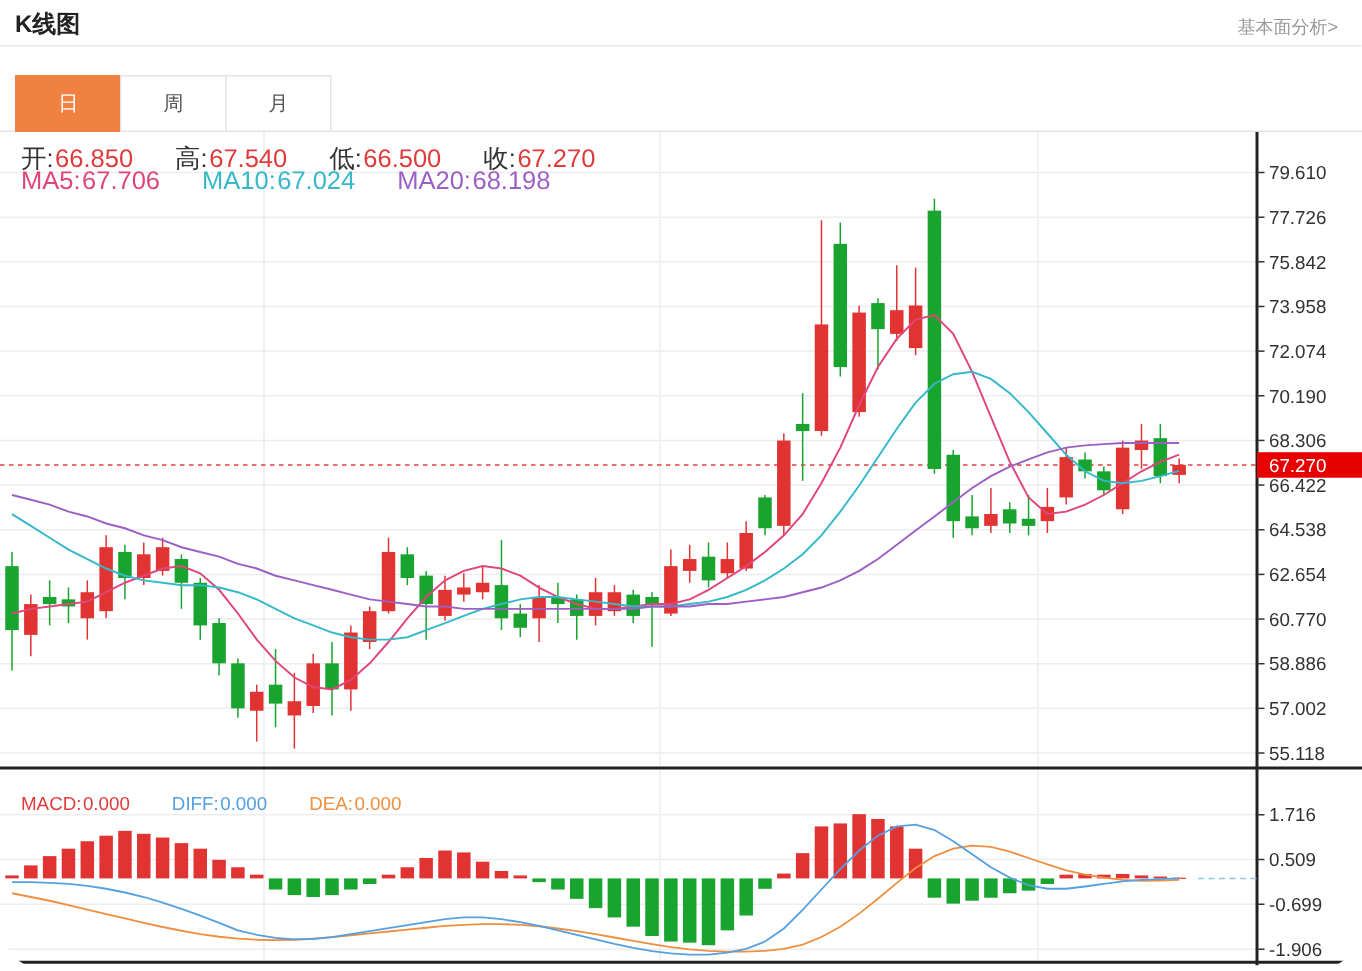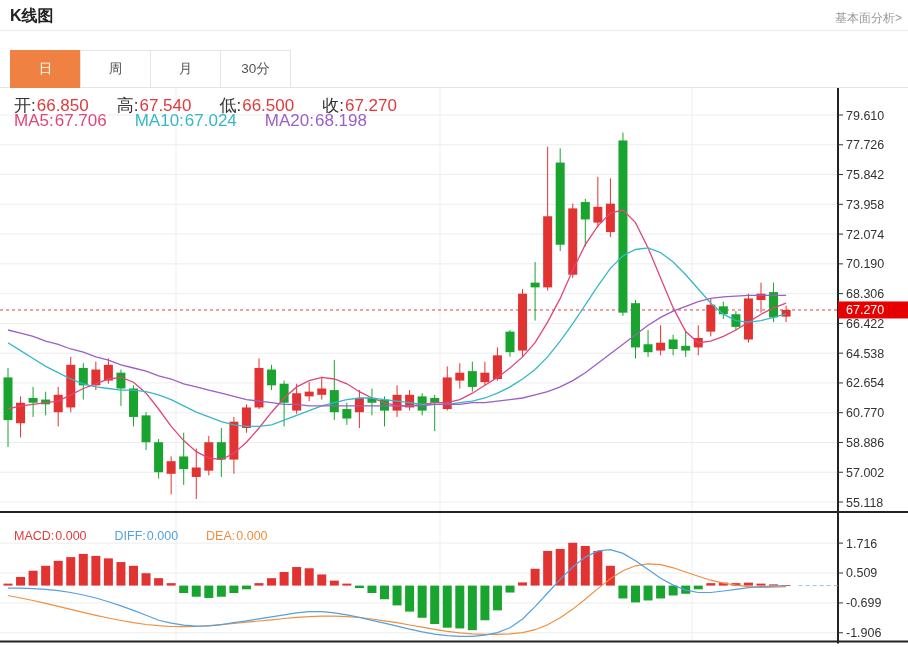--- a/index.html
+++ b/index.html
@@ -1,19 +1,19 @@
 <!DOCTYPE html>
 <html><head>
 <meta charset="utf-8">
 <style>
   html,body{margin:0;padding:0;background:#fff;}
   .page{position:relative;width:908px;height:647px;background:#fff;overflow:hidden;
-        font-family:"Liberation Sans","DejaVu Sans",sans-serif;}
+        font-family:"Liberation Sans","DejaVu Sans",sans-serif;border-radius:32px;}
   .title{position:absolute;left:10px;top:6px;font-size:16px;font-weight:bold;color:#222;}
-  .link{position:absolute;right:6px;top:10px;font-size:12px;color:#999;text-decoration:none;cursor:pointer;}
+  .link{position:absolute;right:16px;top:10px;font-size:12px;color:#999;text-decoration:none;cursor:pointer;}
   .divider{position:absolute;left:0;top:30px;width:908px;height:1px;background:#eaeaea;}
   .tabbar-line{position:absolute;left:0;top:87px;width:908px;height:1px;background:#e4e4e4;}
   .tabs{position:absolute;left:10px;top:50px;display:flex;}
   .tab{width:69px;height:36px;line-height:36px;text-align:center;font-size:13.5px;color:#555;
        background:#fff;border:1px solid #e4e4e4;margin-left:-1px;cursor:pointer;}
   .tab:first-child{margin-left:0;}
   .tab.active{background:#ef8142;border-color:#ef8142;color:#fff;}
   .legend{position:absolute;font-size:17px;white-space:nowrap;}
   .legend span{margin-right:14px;}
   .legend .lab{color:#333;margin-right:1px;}
@@ -28,21 +28,20 @@
 
 <div class="page">
   <div class="title">K线图</div>
   <a class="link">基本面分析&gt;</a>
   <div class="divider"></div>
   <div class="tabbar-line"></div>
   <div class="tabs" id="tabs">
       <div class="tab active">日</div>
       <div class="tab">周</div>
       <div class="tab">月</div>
-      <div class="tab">30分</div>
     </div>
   <svg id="chart" width="908" height="559">
       <line x1="0" y1="27" x2="838" y2="27" stroke="#ededed" stroke-width="1"></line>
       <line x1="0" y1="56.769999999999996" x2="838" y2="56.769999999999996" stroke="#ededed" stroke-width="1"></line>
       <line x1="0" y1="86.53999999999999" x2="838" y2="86.53999999999999" stroke="#ededed" stroke-width="1"></line>
       <line x1="0" y1="116.31" x2="838" y2="116.31" stroke="#ededed" stroke-width="1"></line>
       <line x1="0" y1="146.07999999999998" x2="838" y2="146.07999999999998" stroke="#ededed" stroke-width="1"></line>
       <line x1="0" y1="175.85" x2="838" y2="175.85" stroke="#ededed" stroke-width="1"></line>
       <line x1="0" y1="205.62" x2="838" y2="205.62" stroke="#ededed" stroke-width="1"></line>
       <line x1="0" y1="235.39" x2="838" y2="235.39" stroke="#ededed" stroke-width="1"></line>

